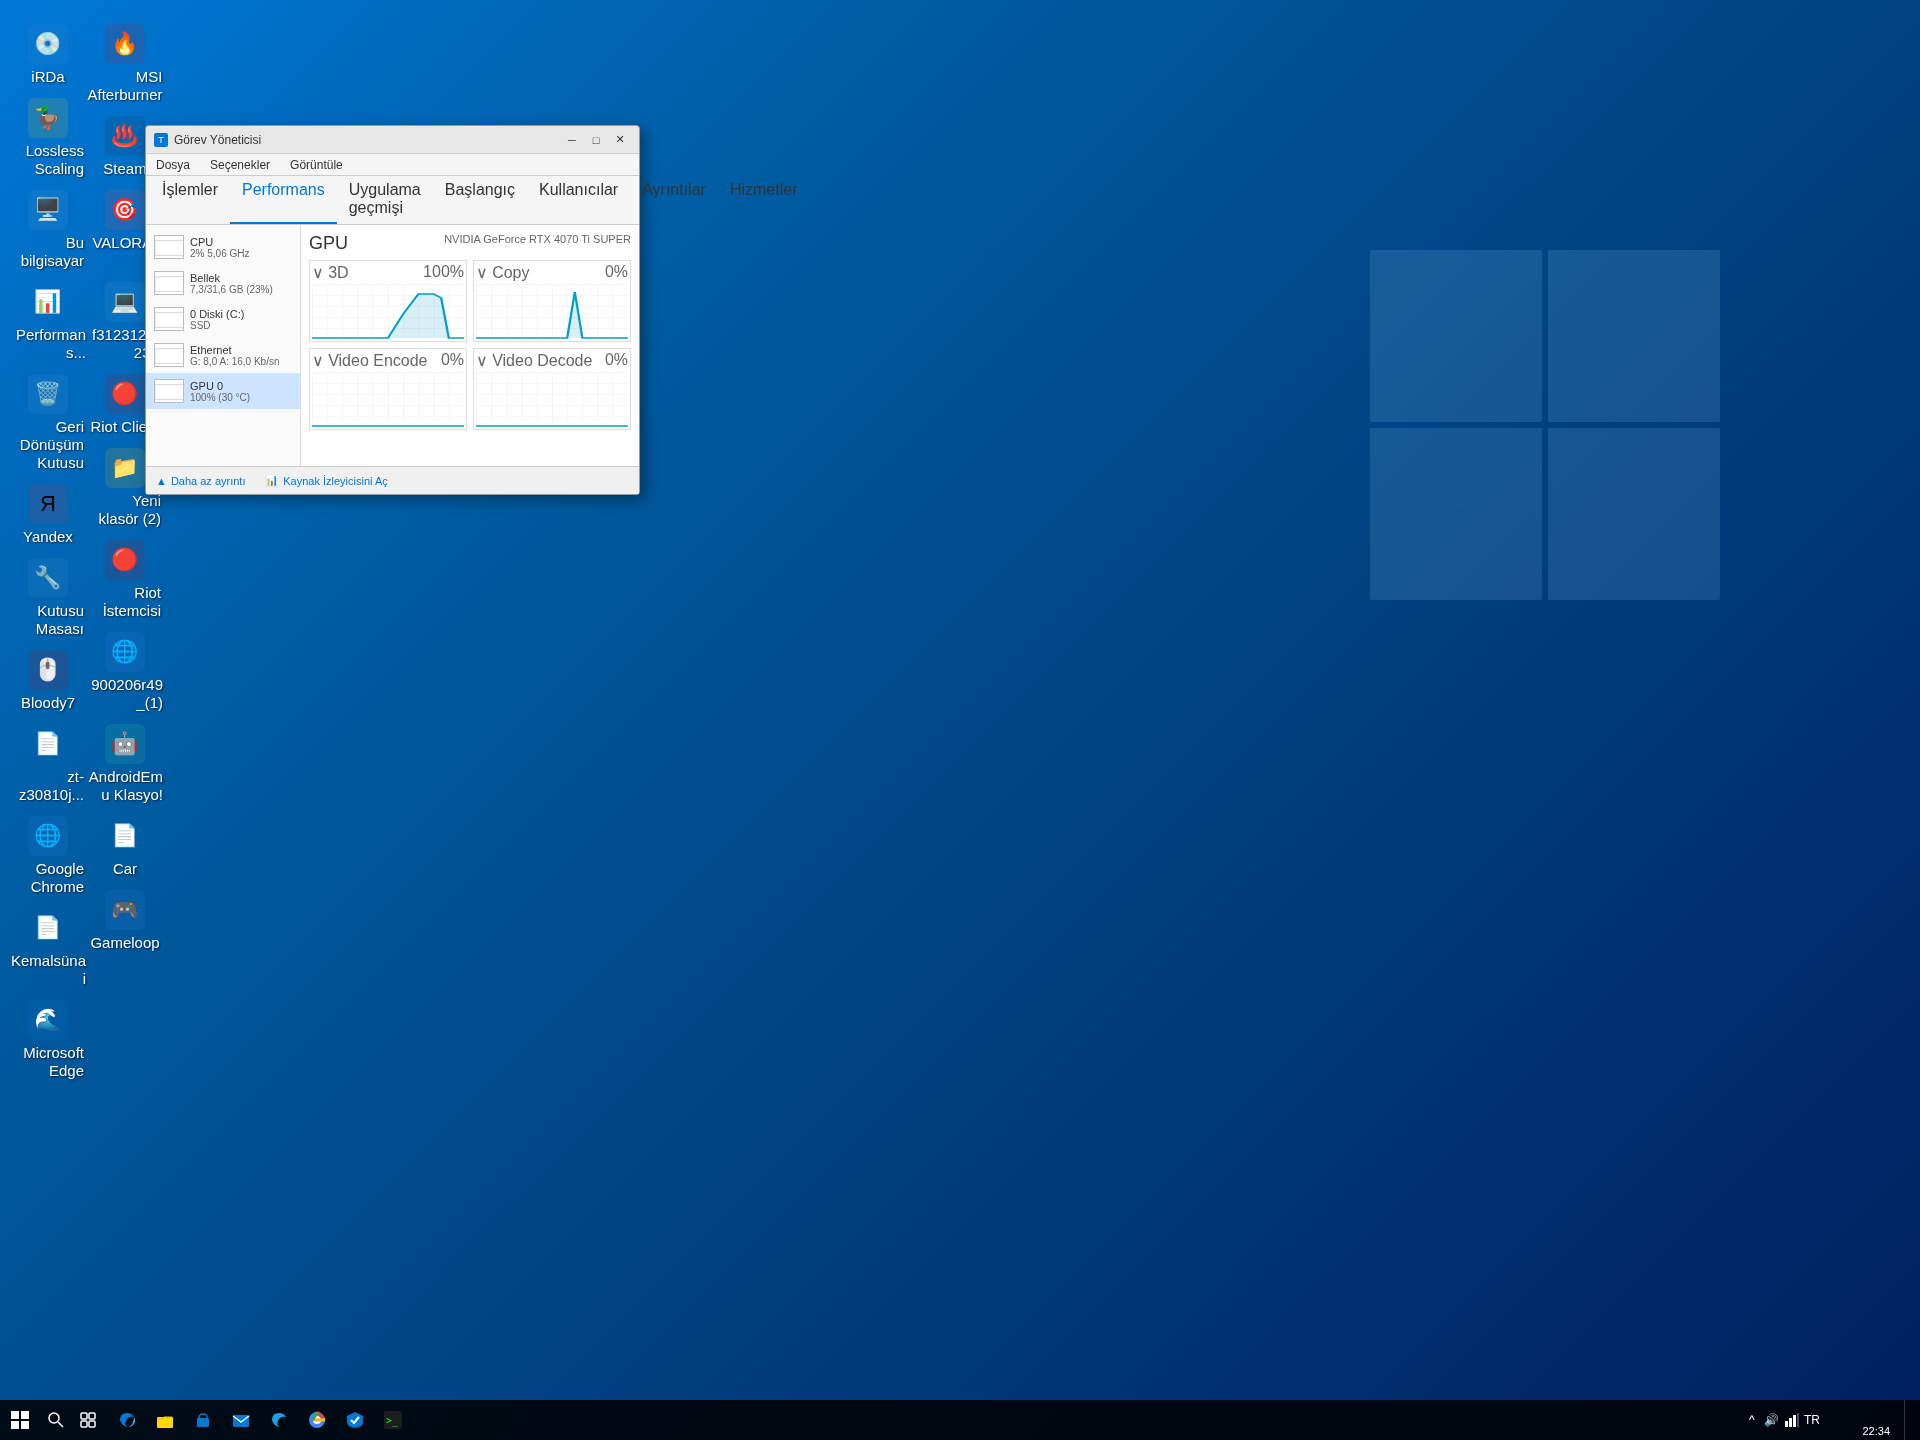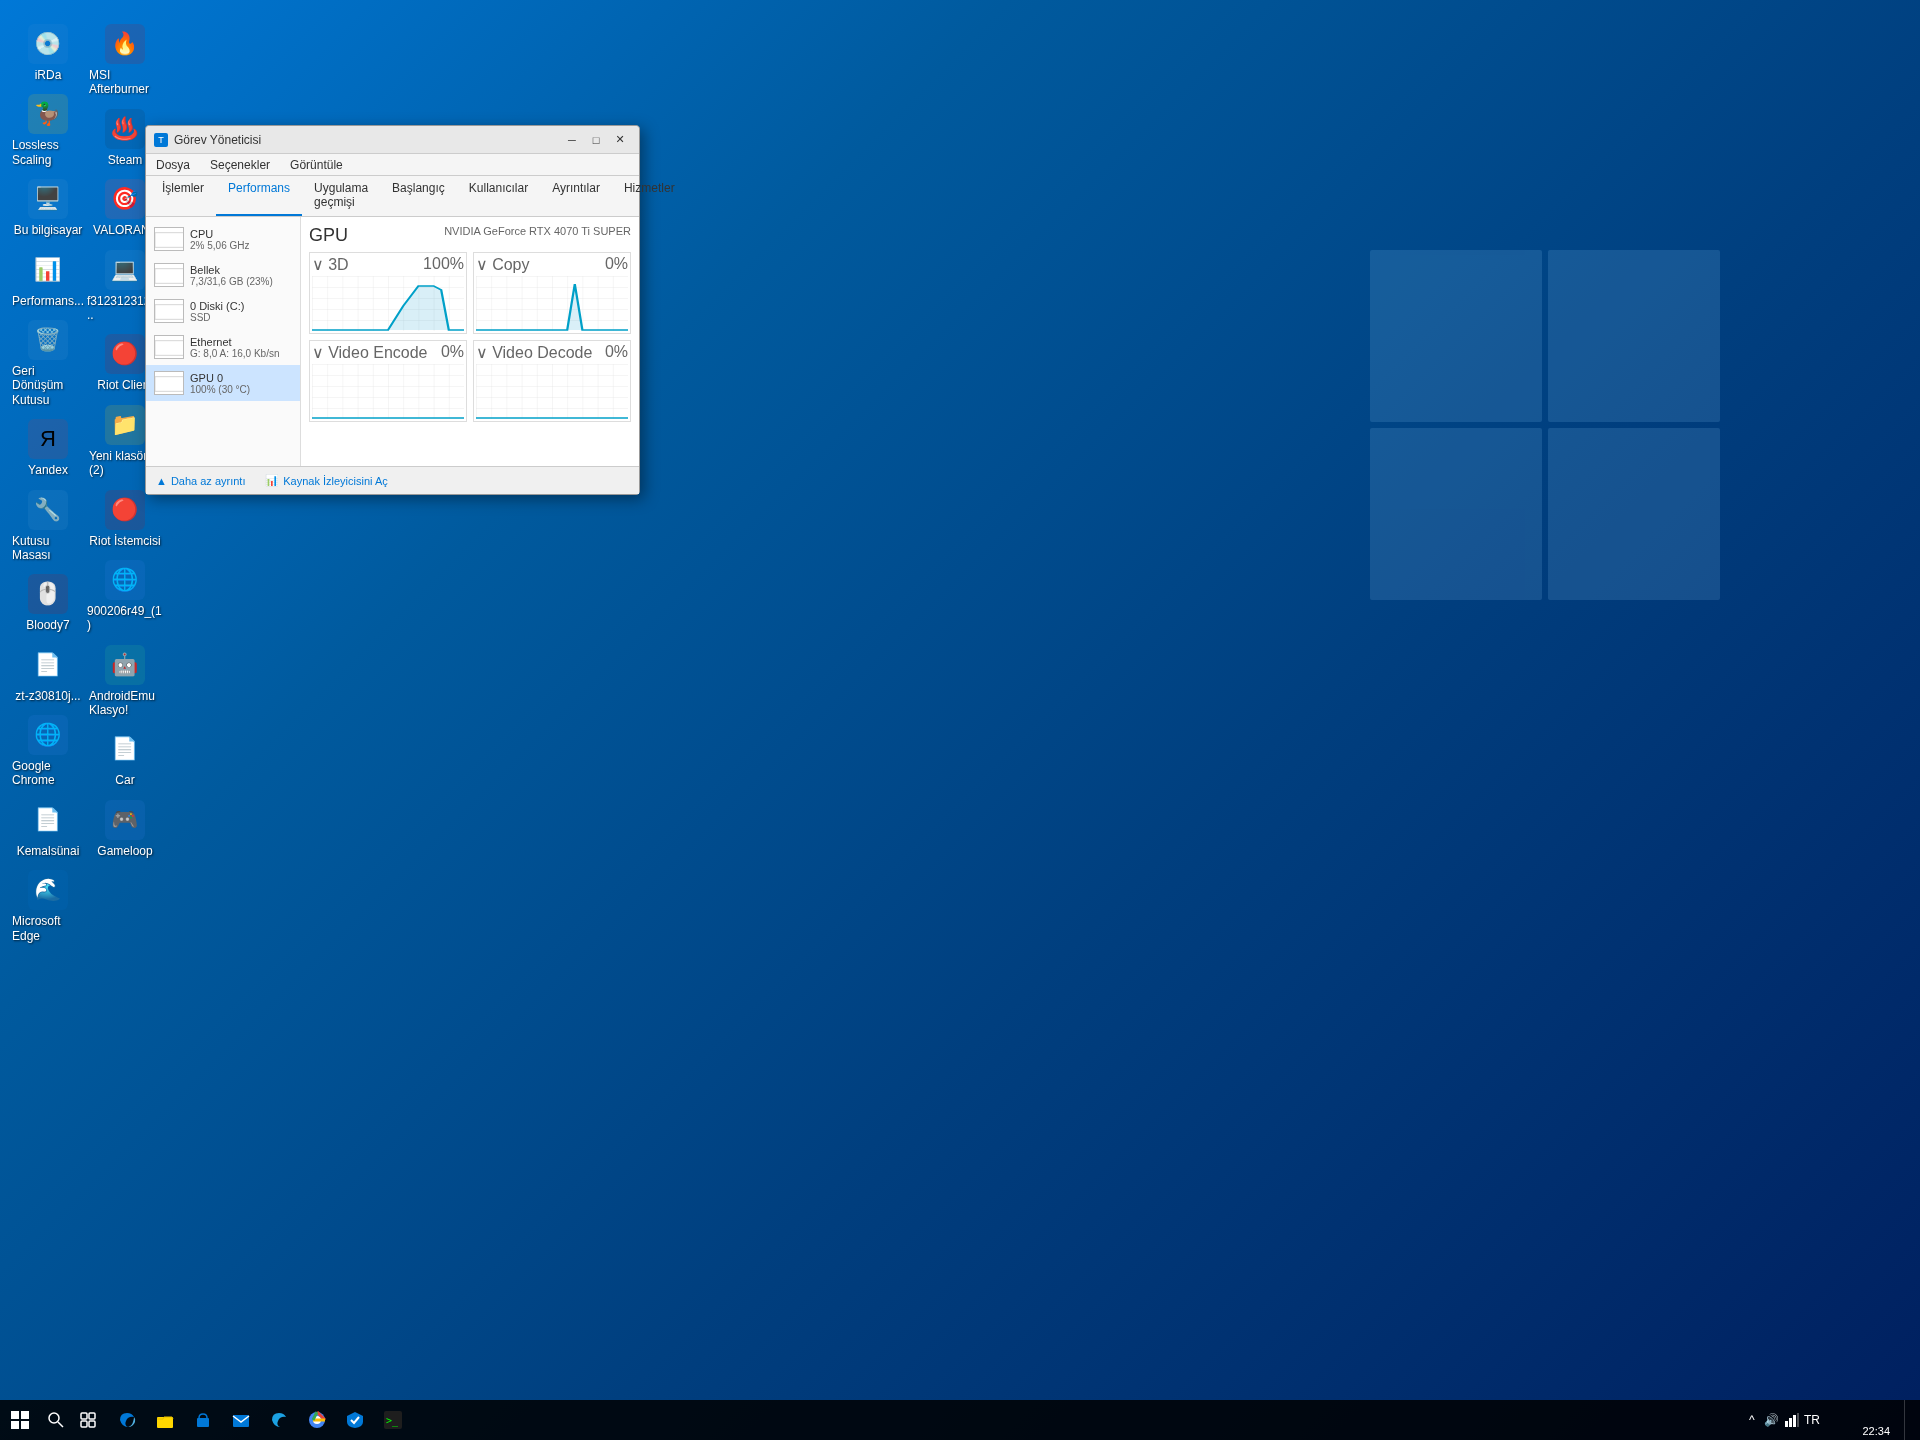--- a/index.html
+++ b/index.html
@@ -60,23 +60,23 @@
       width: 40px;
       height: 40px;
       border-radius: 6px;
       display: flex;
       align-items: center;
       justify-content: center;
       font-size: 22px;
       margin-bottom: 4px;
     }
     .desktop-icon .icon-label {
-      font-size: 12px;
+      font-size: 15px;
       color: white;
-      text-align: left;
+      text-align: right;
       text-shadow: 1px 1px 2px rgba(0,0,0,0.7);
       word-wrap: break-word;
       max-width: 76px;
       line-height: 1.2;
     }
 
     
     .task-manager {
       position: absolute;
       top: 125px;
@@ -152,21 +152,21 @@
     }
 
     .tm-tabs {
       display: flex;
       border-bottom: 1px solid #ccc;
       background: #f5f5f5;
       padding: 0 4px;
     }
     .tm-tab {
       padding: 5px 12px;
-      font-size: 12px;
+      font-size: 16px;
       cursor: pointer;
       color: #333;
       border-bottom: 2px solid transparent;
     }
     .tm-tab.active {
       border-bottom: 2px solid #0078d7;
       color: #0078d7;
     }
 
     .tm-body {

